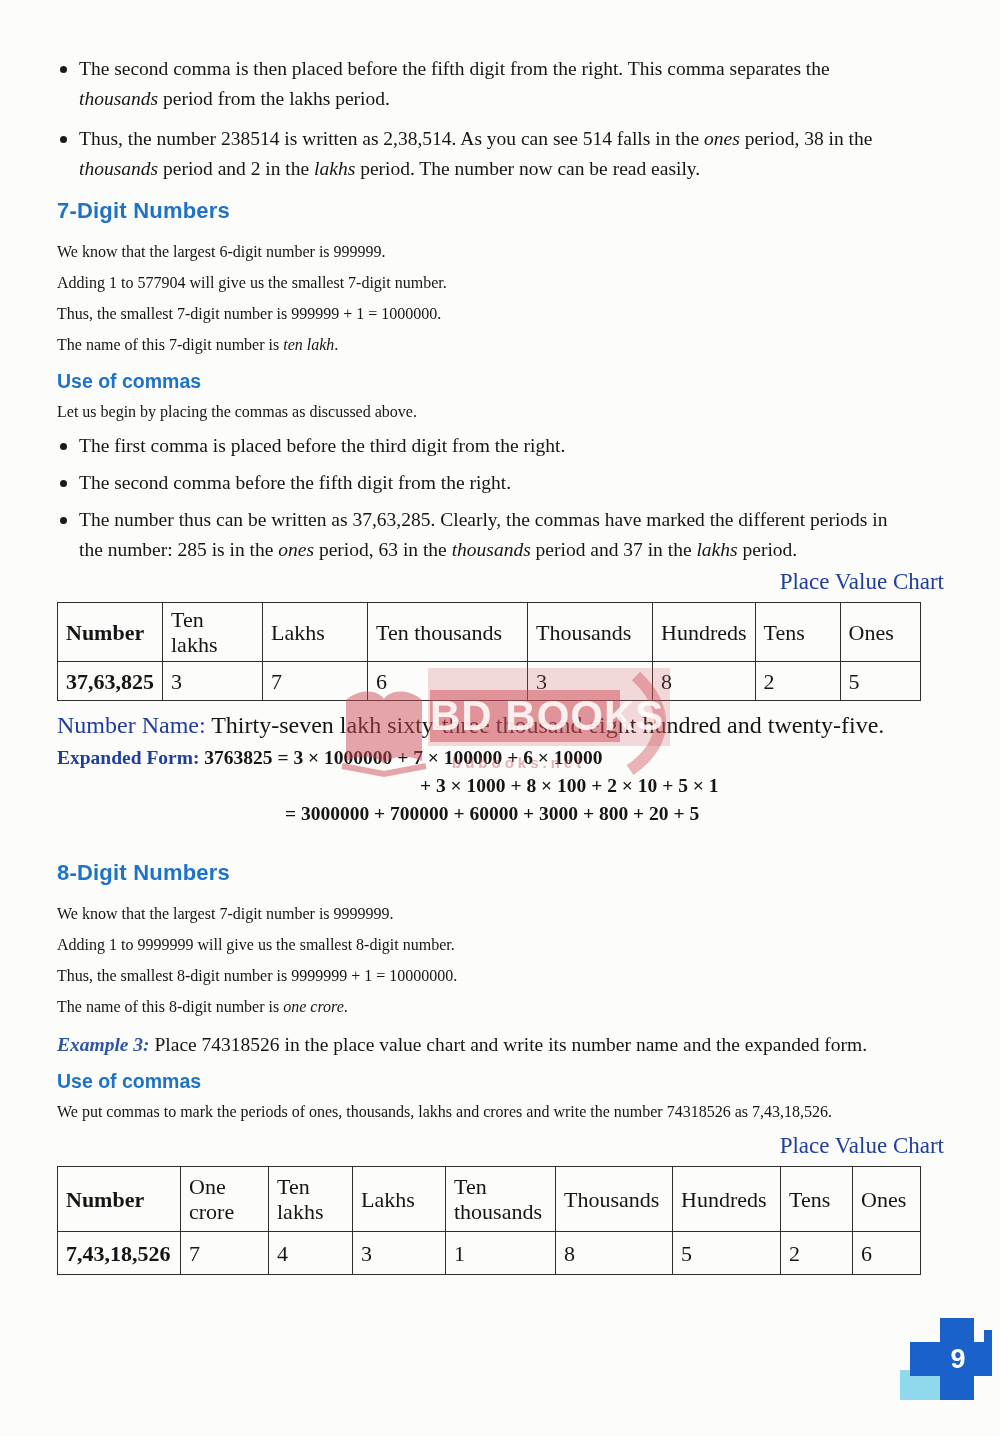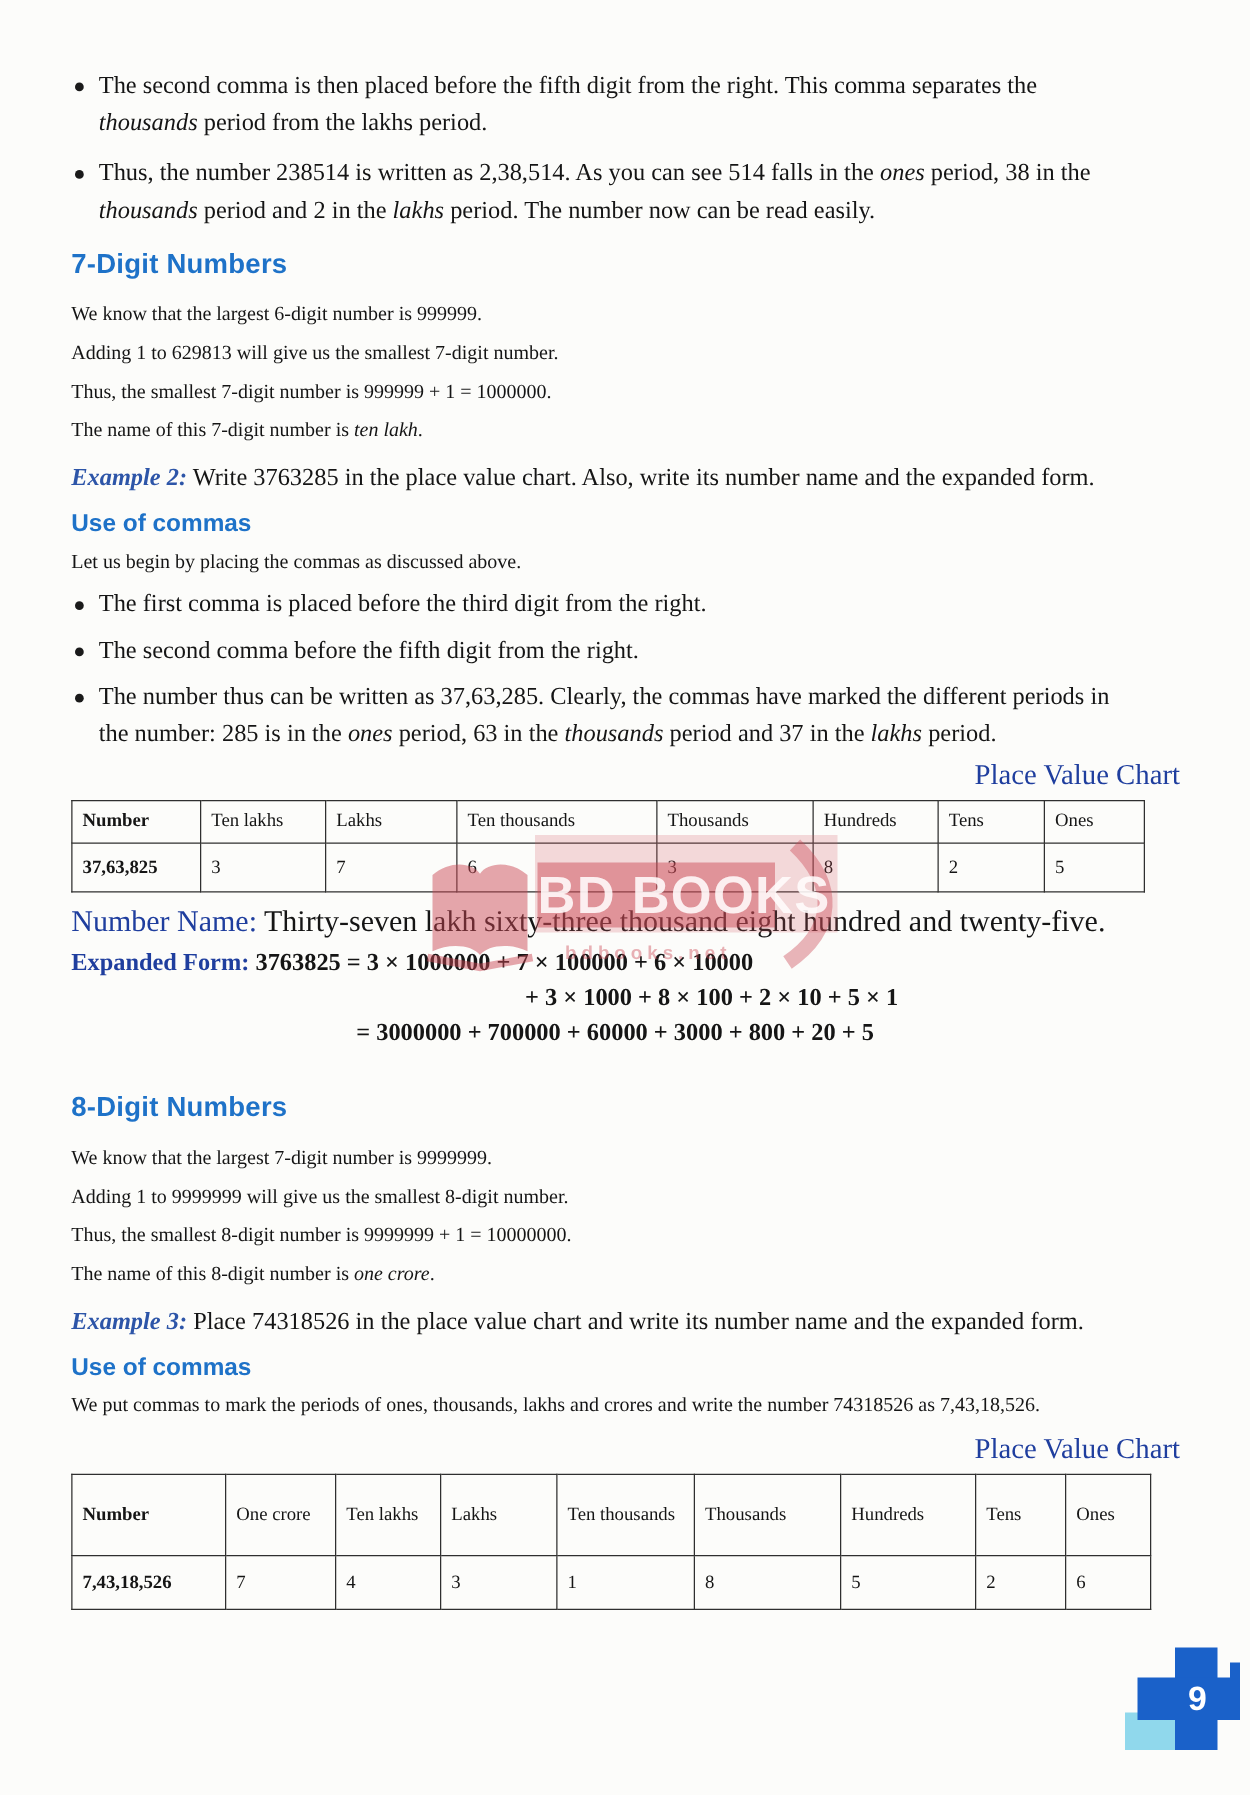--- a/index.html
+++ b/index.html
@@ -29,21 +29,21 @@
 
   p.line { margin:0; font-size:16px; line-height:31px; }
   .para-group { margin:0 0 4px 0; }
   .example { margin:7px 0 6px 0; font-size:19.5px; line-height:31px; max-width:860px; }
   .ex-label { color:#2d55a8; font-weight:bold; font-style:italic; }
   .blue-label { color:#1f3e9e; }
 
   
   table.pv { border-collapse:collapse; table-layout:fixed; margin:0; }
   table.pv th, table.pv td {
-    border:1.6px solid #2f2f2f; padding:4px 8px; font-size:15px;
+    border:1.6px solid #2f2f2f; padding:4px 8px; font-size:22px;
     font-weight:normal; text-align:left; vertical-align:middle; line-height:25px;
     overflow:hidden;
   }
   table.pv th.bold, table.pv td.bold { font-weight:bold; }
   table.t1 td { height:30px; }
   table.t2 th { height:56px; vertical-align:middle; }
   table.t2 td { height:34px; }
 
   .number-name { margin:9px 0 4px 0; font-size:24px; line-height:30px; }
   .expanded { margin:2px 0 0 0;font-weight:bold; }
@@ -91,26 +91,25 @@
 
     <ul class="bullets">
       <li class="bullet"><span>The second comma is then placed before the fifth digit from the right. This comma separates the </span><span class="it">thousands</span><span> period from the lakhs period.</span></li>
       <li class="bullet"><span>Thus, the number 238514 is written as 2,38,514. As you can see 514 falls in the </span><span class="it">ones</span><span> period, 38 in the </span><span class="it">thousands</span><span> period and 2 in the </span><span class="it">lakhs</span><span> period. The number now can be read easily.</span></li>
     </ul>
 
     <div class="sec-head">7-Digit Numbers</div>
 
     <div class="para-group">
       <p class="line">We know that the largest 6-digit number is 999999.</p>
-      <p class="line">Adding 1 to 629813 will give us the smallest 7-digit number.</p>
+      <p class="line">Adding 1 to 577904 will give us the smallest 7-digit number.</p>
       <p class="line">Thus, the smallest 7-digit number is 999999 + 1 = 1000000.</p>
       <p class="line"><span>The name of this 7-digit number is </span><span class="it">ten lakh</span><span>.</span></p>
     </div>
 
-    <p class="example"><span class="ex-label">Example 2:</span><span> Write 3763285 in the place value chart. Also, write its number name and the expanded form.</span></p>
 
     <div class="sub-head">Use of commas</div>
     <p class="line">Let us begin by placing the commas as discussed above.</p>
 
     <ul class="bullets" style="margin-top:4px;">
       <li class="bullet" style="margin-bottom:7px;">The first comma is placed before the third digit from the right.</li>
       <li class="bullet" style="margin-bottom:7px;">The second comma before the fifth digit from the right.</li>
       <li class="bullet" style="margin-bottom:2px;"><span>The number thus can be written as 37,63,285. Clearly, the commas have marked the different periods in the number: 285 is in the </span><span class="it">ones</span><span> period, 63 in the </span><span class="it">thousands</span><span> period and 37 in the </span><span class="it">lakhs</span><span> period.</span></li>
     </ul>
 

